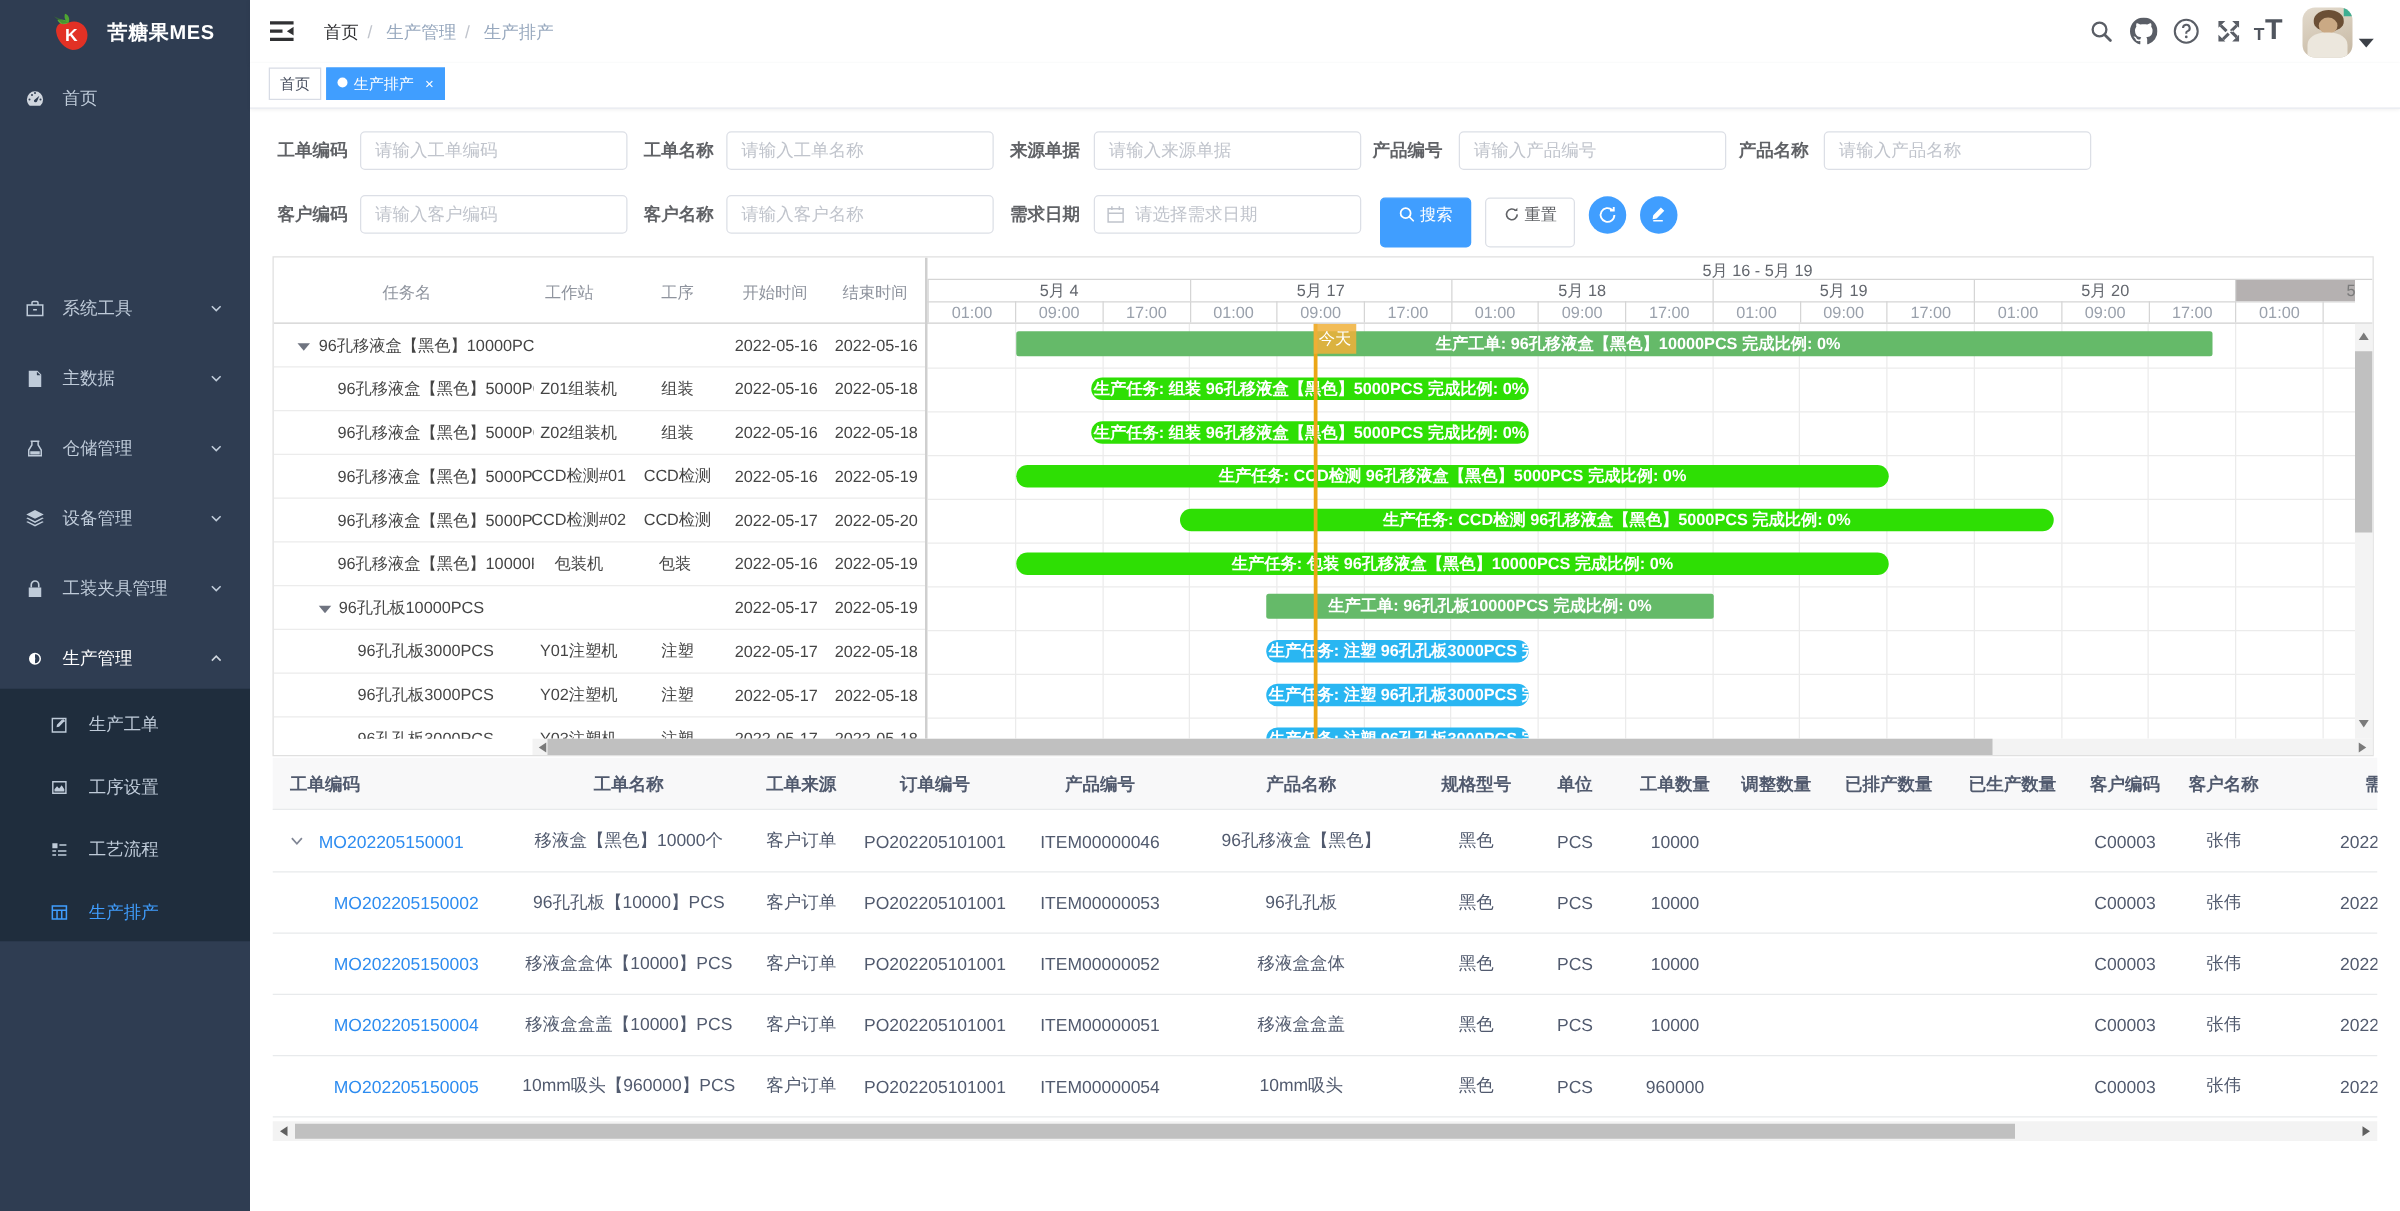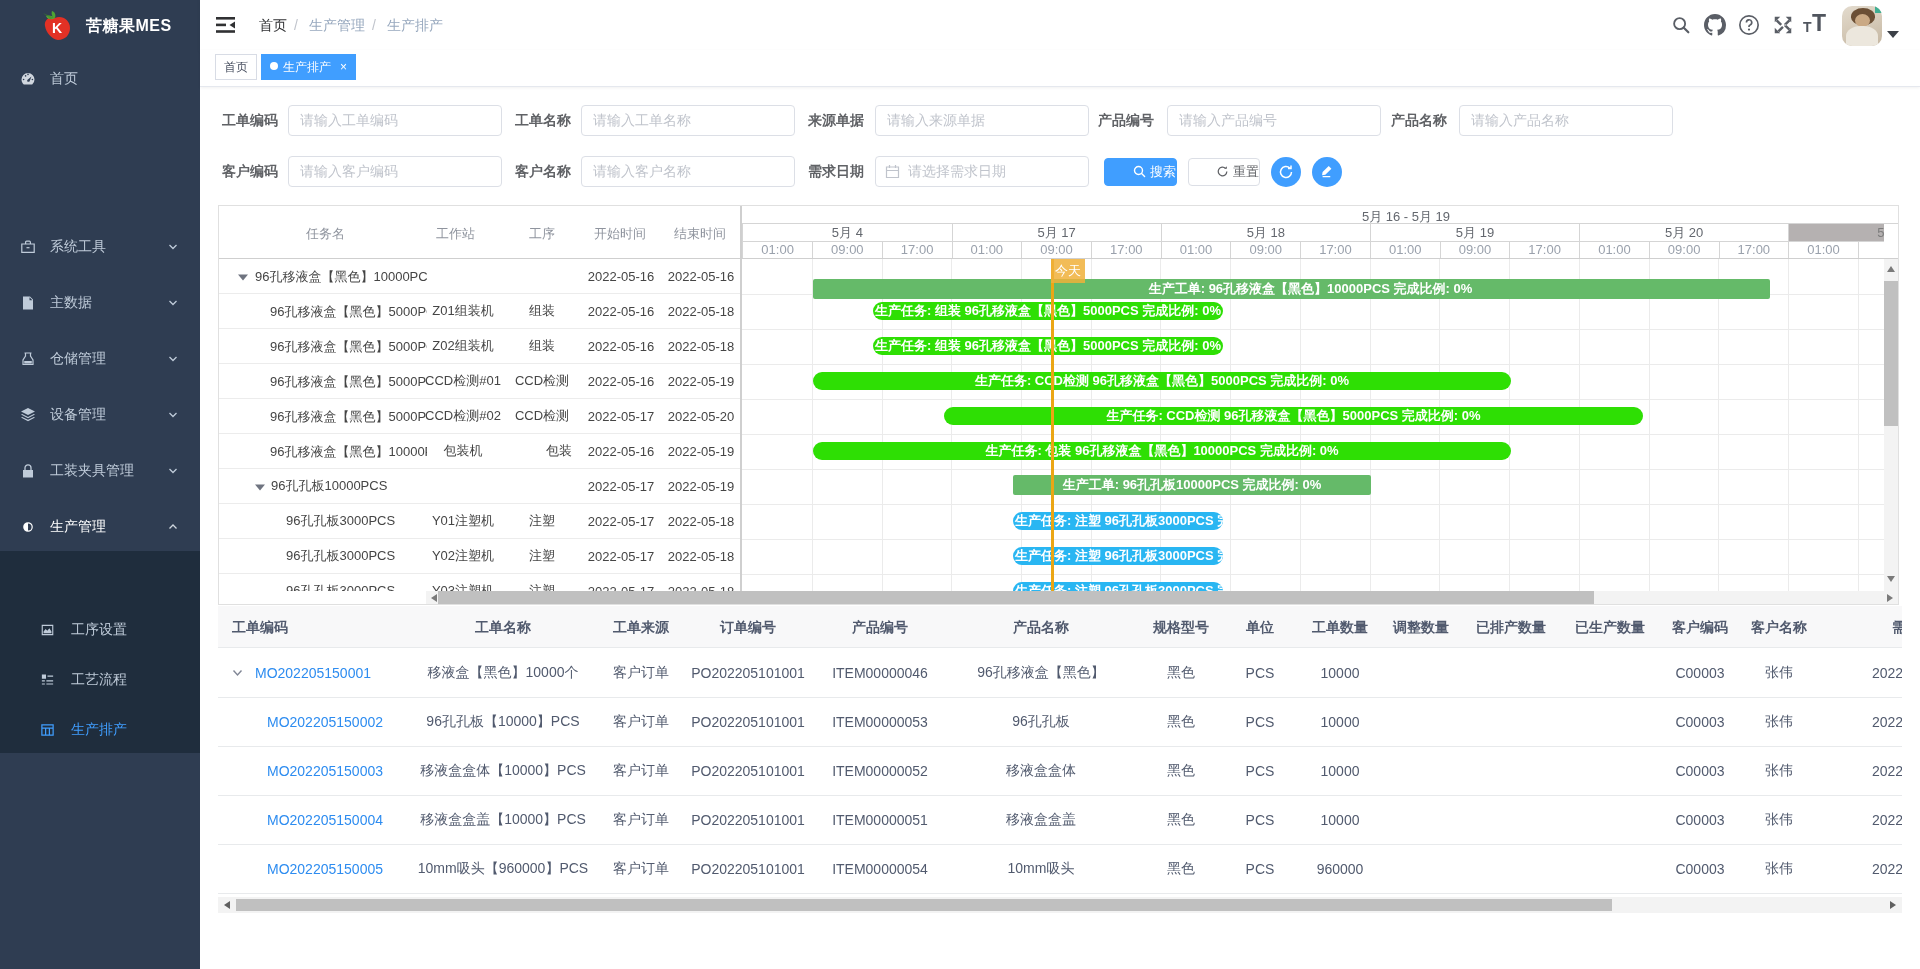--- a/index.html
+++ b/index.html
@@ -26,21 +26,21 @@
 .bc{position:absolute;top:17px;font-size:14px;white-space:nowrap}
 .nic{position:absolute;top:14px;width:22px;height:22px;color:#5a5e66}
 
 #tags{position:absolute;left:200px;top:50px;width:1720px;height:37px;background:#fff;border-bottom:1px solid #e5e8ee;box-shadow:0 1px 3px 0 rgba(0,0,0,.06)}
 .tag{position:absolute;top:4px;height:26px;line-height:24px;font-size:12px;border:1px solid #d8dce5;background:#fff;color:#495060;padding:0 8px}
 .tag.on{background:#409eff;color:#fff;border-color:#409eff}
 .tag.on .dot{display:inline-block;width:8px;height:8px;border-radius:50%;background:#fff;margin-right:5px;position:relative;top:-1px}
 
 .flb{position:absolute;font-size:14px;font-weight:bold;color:#606266;white-space:nowrap}
 .fin{position:absolute;height:31px;width:214px;border:1px solid #dcdfe6;border-radius:4px;background:#fff;font-size:14px;color:#c0c4cc;line-height:29px;padding-left:11px;white-space:nowrap;overflow:hidden}
-.btn{position:absolute;height:28px;border-radius:4px;font-size:13px;text-align:right;line-height:26px;white-space:nowrap}
+.btn{position:absolute;height:40px;border-radius:4px;font-size:13px;text-align:center;line-height:26px;white-space:nowrap}
 .btn.b1{background:#409eff;border:1px solid #409eff;color:#fff}
 .btn.b2{background:#fff;border:1px solid #dcdfe6;color:#606266}
 .cbtn{position:absolute;width:30px;height:30px;border-radius:50%;background:#409eff;color:#fff}
 
 #gantt{position:absolute;left:218px;top:205px;width:1681px;height:400px;border:1px solid #e0e0e0;background:#fff;overflow:hidden}
 .gh{position:absolute;font-size:13px;color:#8f949e;white-space:nowrap}
 .grow{position:absolute;left:0;width:521px;height:35px;border-bottom:1px solid #ececec;font-size:13px;color:#454545;white-space:nowrap}
 .gc{position:absolute;top:50%;transform:translateY(-50%)}
 .gcc{position:absolute;top:50%;transform:translate(-50%,-50%)}
 .tri{display:inline-block;width:0;height:0;border-left:5px solid transparent;border-right:5px solid transparent;border-top:6px solid #6f7480}
@@ -136,20 +136,27 @@
         <svg class="ic" viewBox="0 0 16 16">
           <path fill="#fff" d="M8 3.2A4.8 4.8 0 1 0 8 12.8 4.8 4.8 0 0 0 8 3.2zm0 1.2a3.6 3.6 0 0 1 0 7.2z"></path>
           <circle cx="6" cy="8" r="2.2" fill="#fff"></circle>
         </svg>
         <span class="txt">生产管理</span>
         <svg class="ar" viewBox="0 0 10 10">
           <path d="M1.5 6.5 5 3 8.5 6.5" fill="none" stroke="#cfd6de" stroke-width="1.3"></path>
         </svg>
       </div>
     <div class="smbg"></div>
+    <div class="smi" style="top:555px">
+        <svg class="ic" viewBox="0 0 16 16">
+          <path fill="none" stroke="#bfcbd9" stroke-width="1.2" d="M2 2.5h11.5V14H2z"></path>
+          <path fill="#bfcbd9" d="m10.2 3.4 2 2-4.6 4.7-2.4.4.4-2.4zm2.2 2.2 1-1-2-2-1 1z" transform="scale(.9) translate(1 .5)"></path>
+        </svg>
+        <span class="txt">生产工单</span>
+      </div>
     <div class="smi" style="top:605px">
         <svg class="ic" viewBox="0 0 16 16">
           <path fill="#bfcbd9" d="M1.8 2.5h12.4v11H1.8zm1.2 1.2v8.6h10V3.7z"></path>
           <path fill="#bfcbd9" d="M3.8 9.5 6 7l1.8 1.8L10 6l2.2 3.5v2H3.8z"></path>
         </svg>
         <span class="txt">工序设置</span>
       </div>
     <div class="smi" style="top:655px">
         <svg class="ic" viewBox="0 0 16 16">
           <path fill="#bfcbd9" d="M2 2.2h4.4v4.4H2zM8 3.1h6v1.3H8zM2 8.3h3.2v1.2H2zm4.8 0H14v1.2H6.8zM2 11.6h3.2v1.2H2zm4.8 0H14v1.2H6.8z"></path>
@@ -308,21 +315,21 @@
     <div class="hline" style="left:0;top:35px;width:1142px"></div>
     <div class="hline" style="left:0;top:70px;width:1142px"></div>
     <div class="hline" style="left:0;top:105px;width:1142px"></div>
     <div class="hline" style="left:0;top:140px;width:1142px"></div>
     <div class="hline" style="left:0;top:175px;width:1142px"></div>
     <div class="hline" style="left:0;top:210px;width:1142px"></div>
     <div class="hline" style="left:0;top:245px;width:1142px"></div>
     <div class="hline" style="left:0;top:280px;width:1142px"></div>
     <div class="hline" style="left:0;top:315px;width:1142px"></div>
     <div class="abs" style="left:309px;top:0;width:3px;height:332px;background:#eba615;z-index:5"></div>
-    <div class="bar proj" style="left:71px;top:20px;width:957px;text-indent:38px">生产工单: 96孔移液盒【黑色】10000PCS 完成比例: 0%</div>
+    <div class="bar proj" style="left:71px;top:6px;width:957px;text-indent:38px">生产工单: 96孔移液盒【黑色】10000PCS 完成比例: 0%</div>
     <div class="bar grn" style="left:131px;top:43px;width:350px">生产任务: 组装 96孔移液盒【黑色】5000PCS 完成比例: 0%</div>
     <div class="bar grn" style="left:131px;top:78px;width:350px">生产任务: 组装 96孔移液盒【黑色】5000PCS 完成比例: 0%</div>
     <div class="bar grn" style="left:71px;top:113px;width:698px">生产任务: CCD检测 96孔移液盒【黑色】5000PCS 完成比例: 0%</div>
     <div class="bar grn" style="left:202px;top:148px;width:699px">生产任务: CCD检测 96孔移液盒【黑色】5000PCS 完成比例: 0%</div>
     <div class="bar grn" style="left:71px;top:183px;width:698px">生产任务: 包装 96孔移液盒【黑色】10000PCS 完成比例: 0%</div>
     <div class="bar proj" style="left:271px;top:216px;width:358px">生产工单: 96孔孔板10000PCS 完成比例: 0%</div>
     <div class="bar blu" style="left:271px;top:253px;width:210px">生产任务: 注塑 96孔孔板3000PCS 完成比例: 0%</div>
     <div class="bar blu" style="left:271px;top:288px;width:210px">生产任务: 注塑 96孔孔板3000PCS 完成比例: 0%</div>
     <div class="bar blu" style="left:271px;top:323px;width:210px">生产任务: 注塑 96孔孔板3000PCS 完成比例: 0%</div>
     <div class="abs" style="left:309px;top:0;width:34px;height:24px;background:rgba(240,176,58,.85);color:#fff;font-size:13px;text-align:center;line-height:24px;z-index:6">今天</div>
@@ -358,21 +365,21 @@
     <div class="grow" style="top:140px">
     <span class="gc" style="left:51px;width:157px;overflow:hidden;display:inline-block;height:17px">96孔移液盒【黑色】5000PCS</span>
     <span class="gcc" style="left:244px">CCD检测#02</span>
     <span class="gcc" style="left:323px">CCD检测</span>
     <span class="gcc" style="left:402px">2022-05-17</span>
     <span class="gcc" style="left:482px">2022-05-20</span>
     </div>
     <div class="grow" style="top:175px">
     <span class="gc" style="left:51px;width:157px;overflow:hidden;display:inline-block;height:17px">96孔移液盒【黑色】10000PCS</span>
     <span class="gcc" style="left:244px">包装机</span>
-    <span class="gcc" style="left:340px">包装</span>
+    <span class="gcc" style="left:321px">包装</span>
     <span class="gcc" style="left:402px">2022-05-16</span>
     <span class="gcc" style="left:482px">2022-05-19</span>
     </div>
     <div class="grow" style="top:210px">
     <span class="gc" style="left:36px"><span class="tri"></span></span>
     <span class="gc" style="left:52px">96孔孔板10000PCS</span>
     <span class="gcc" style="left:402px">2022-05-17</span>
     <span class="gcc" style="left:482px">2022-05-19</span>
     </div>
     <div class="grow" style="top:245px">

